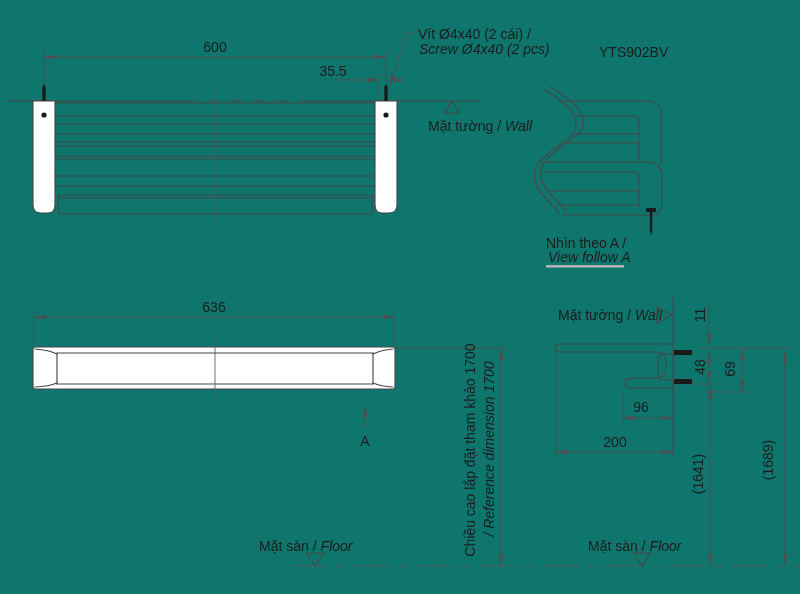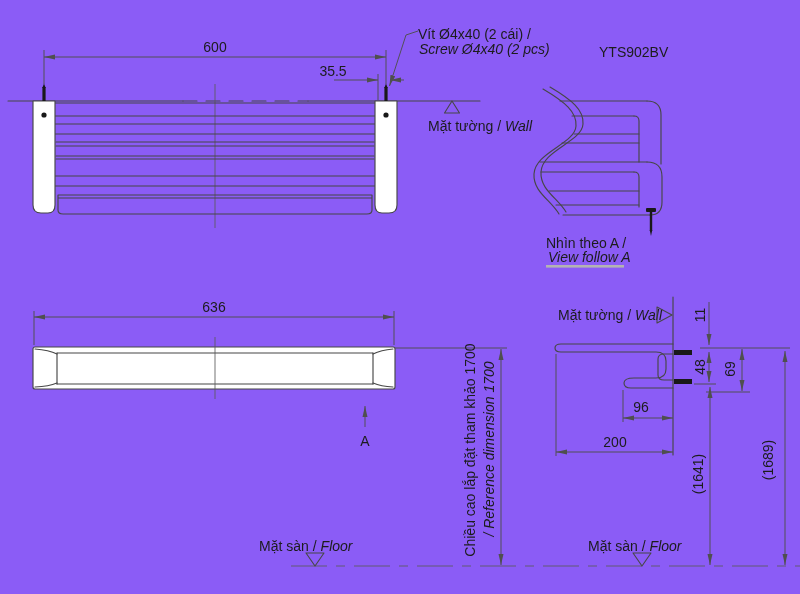--- a/index.html
+++ b/index.html
@@ -1,16 +1,16 @@
 <!DOCTYPE html>
 <html><head>
 <meta charset="utf-8">
 <style>
   html,body{margin:0;padding:0;background:#ffffff;}
-  .stage{width:800px;height:594px;background:#8b5cf6;position:relative;font-family:"Liberation Sans",sans-serif;}
+  .stage{width:800px;height:594px;background:#0f766e;position:relative;font-family:"Liberation Sans",sans-serif;}
   svg text{fill:#1c1c1c;font-family:"Liberation Sans",sans-serif;font-size:14px;}
   svg .it{font-style:italic;}
   svg .obj{stroke:#474747;stroke-width:1.15;fill:none;stroke-linecap:round;stroke-linejoin:round;}
   svg .objf{stroke:#474747;stroke-width:1.15;fill:#ffffff;stroke-linejoin:round;}
   svg .dim{stroke:#4f4f4f;stroke-width:0.95;fill:none;}
   svg .ctr{stroke:#5a5a5a;stroke-width:0.85;fill:none;}
   svg .blk{fill:#191919;stroke:none;}
   svg .tri{stroke:#474747;stroke-width:1.1;fill:none;stroke-linejoin:round;}
 </style>
 </head>

